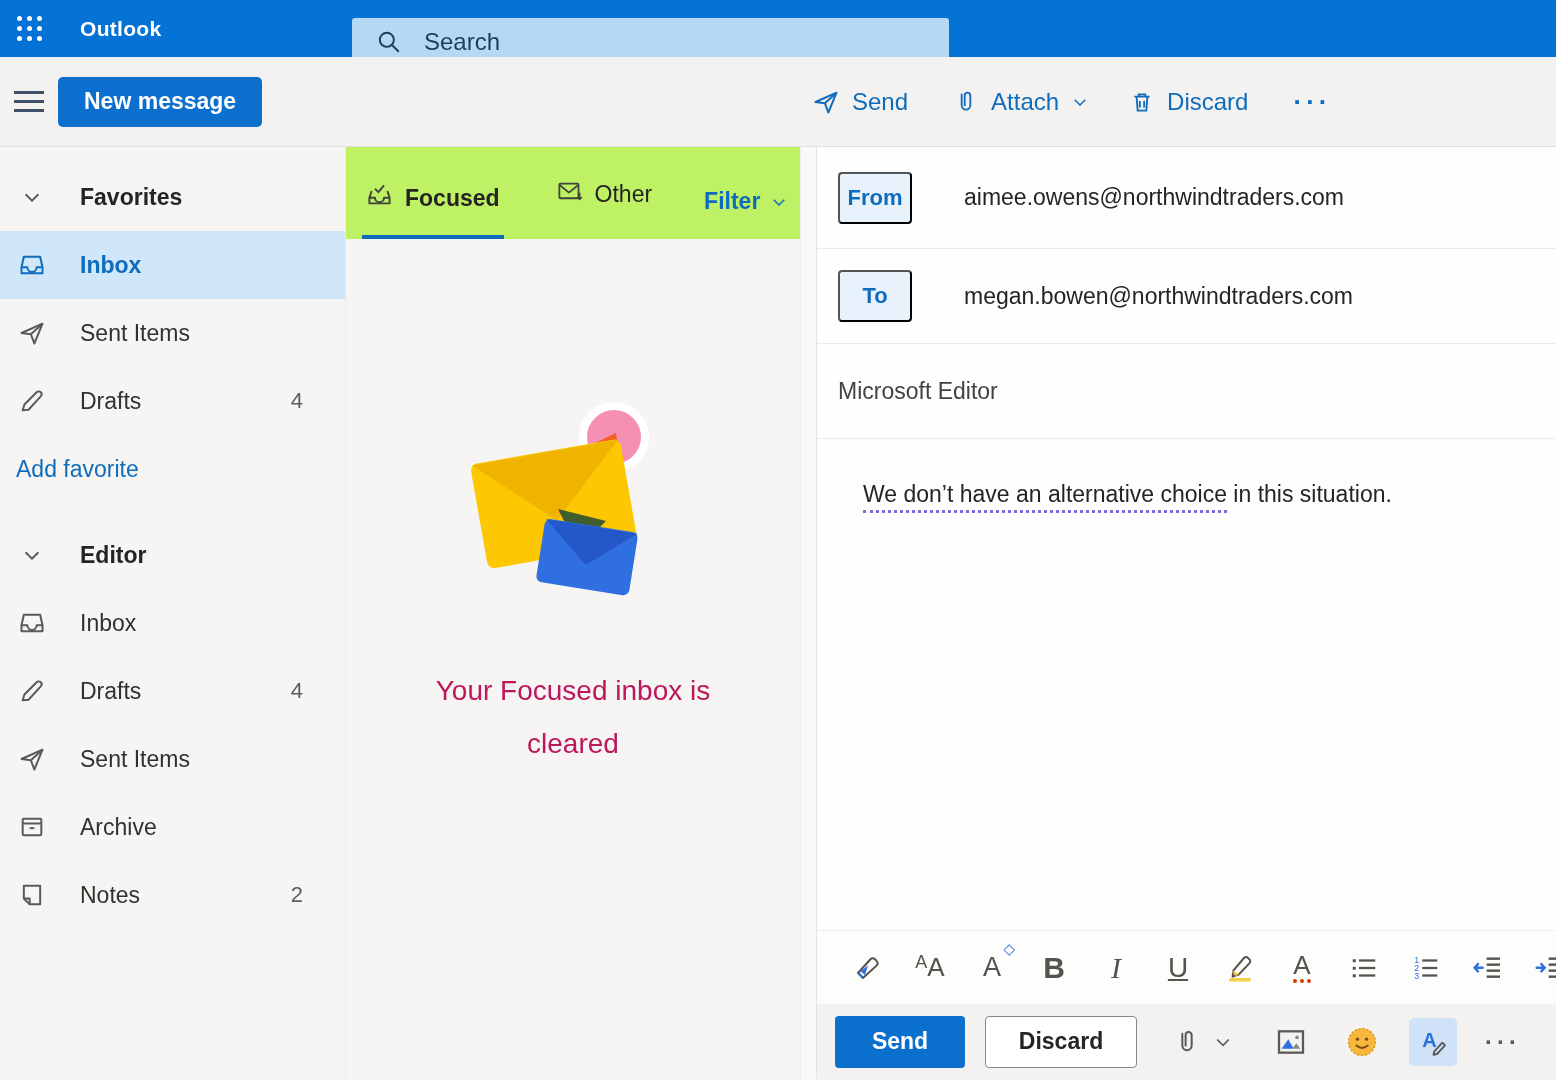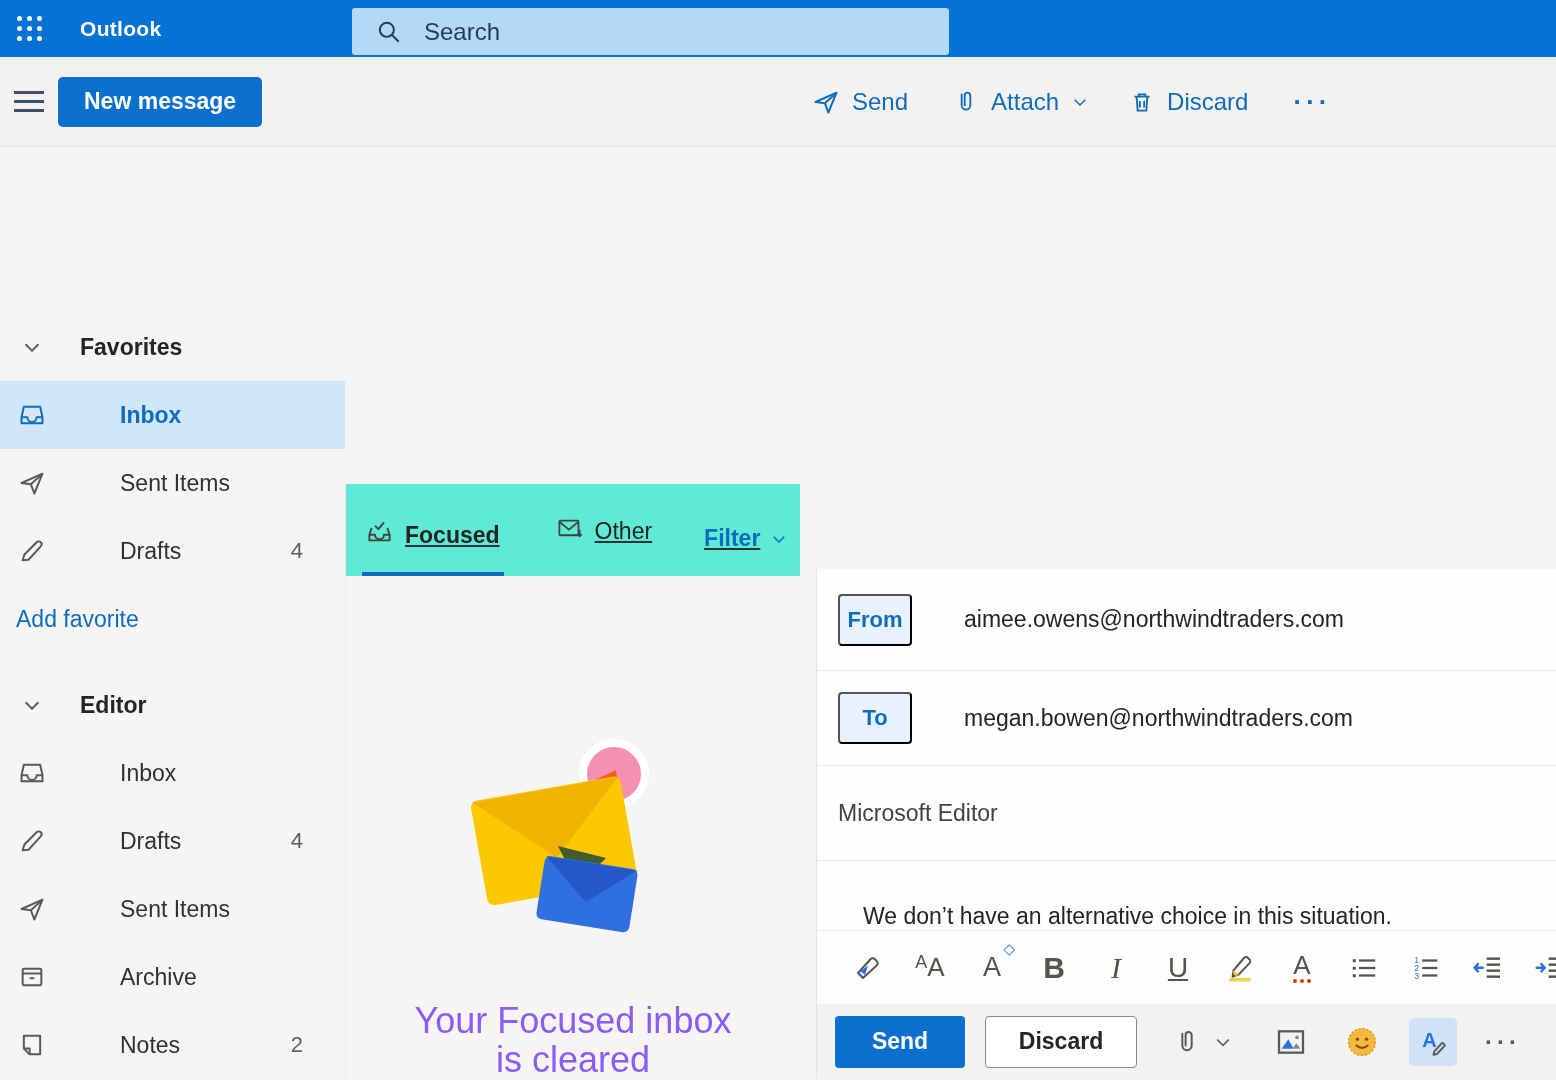--- a/index.html
+++ b/index.html
@@ -5,63 +5,63 @@
   * { margin:0; padding:0; box-sizing:border-box; }
   html,body { width:1556px; height:1080px; overflow:hidden; }
   body { font-family:"Liberation Sans", sans-serif; background:#f6f5f3; color:#33312f; }
 
   
   .topbar { position:relative; height:57px; background:#0573d6; display:flex; align-items:center; }
   .waffle { width:58px; height:57px; display:flex; align-items:center; justify-content:center; cursor:pointer; }
   .waffle-grid { display:grid; grid-template-columns:repeat(3,5px); grid-gap:5px; }
   .waffle-grid span { width:5px; height:5px; background:#fff; border-radius:50%; }
   .brand { color:#fff; font-size:21px; font-weight:bold; margin-left:22px; letter-spacing:0.3px; }
-  .searchbox { position:absolute; left:352px; top:8px; width:597px; height:47px; background:#b5d8f4; border-radius:3px; display:flex; align-items:center; }
+  .searchbox { position:absolute; left:352px; top:18px; width:597px; height:47px; background:#b5d8f4; border-radius:3px; display:flex; align-items:center; }
   .searchbox svg { margin-left:24px; flex:none; }
   .searchbox input { border:none; outline:none; background:transparent; font-size:24px; color:#1d3a5f; margin-left:22px; width:460px; font-family:"Liberation Sans", sans-serif; }
   .searchbox input::placeholder { color:#1e3c5f; opacity:1; }
 
   
   .cmdbar { position:relative; height:90px; background:#f3f2f1; border-bottom:1px solid #e3e1df; display:flex; align-items:center; }
   .hamburger { width:58px; height:90px; display:flex; flex-direction:column; align-items:center; justify-content:center; gap:6px; cursor:pointer; }
   .hamburger span { width:30px; height:3px; background:#3e5168; }
   .newmsg { height:50px; padding:0 26px; background:#0b6fce; color:#fff; border:none; border-radius:5px; font-size:23px; font-weight:bold; font-family:"Liberation Sans", sans-serif; cursor:pointer; }
   .cmd-right { position:absolute; left:812px; top:0; height:90px; display:flex; align-items:center; color:#0f6cbd; font-size:24px; }
   .cmd-item { display:flex; align-items:center; gap:12px; cursor:pointer; }
   .cmd-gap { width:45px; }
   .cmd-dots { font-size:26px; letter-spacing:4px; font-weight:bold; cursor:pointer; }
 
   
-  .main { display:flex; height:932px;align-items:flex-end; }
+  .main { display:flex; height:932px; }
 
   
   .sidebar { width:345px; background:#f6f5f3; padding-top:16px; flex:none; }
   .sec-head { height:68px; display:flex; align-items:center; cursor:pointer; }
   .sec-head .chev { width:64px; display:flex; justify-content:center; color:#5b5957; }
   .sec-head .sec-label { font-size:23px; font-weight:bold; color:#252423; margin-left:16px; }
-  .side-item { height:68px; display:flex; align-items:center; position:relative; cursor:pointer;gap:40px; }
+  .side-item { height:68px; display:flex; align-items:center; position:relative; cursor:pointer; }
   .side-item .s-icon { width:64px; display:flex; justify-content:center; color:#5b5957; flex:none; }
   .side-item .s-label { font-size:23px; margin-left:16px; color:#33312f; }
   .side-item .s-count { position:absolute; right:42px; font-size:22px; color:#605e5c; }
   .side-item.selected { background:#cfe7f8; }
   .side-item.selected .s-label { color:#0f6cbd; font-weight:bold; }
   .side-item.selected .s-icon { color:#0f6cbd; }
   .side-item.linkish .s-label { color:#0f6cbd; }
   .sec-spacer { height:18px; }
 
   
   .middle { width:455px; background:#f6f5f4; border-left:1px solid #edebe9; flex:none; display:flex; flex-direction:column; }
-  .tabs-row { height:92px; background:#5eead4; display:flex; align-items:flex-end; padding:0 0 0 16px; flex:none;text-decoration:underline; }
+  .tabs-row { height:92px; background:#bef264; display:flex; align-items:flex-end; padding:0 0 0 16px; flex:none; }
   .tab { display:flex; align-items:center; gap:12px; font-size:23px; color:#252423; padding:0 4px 24px 4px; margin-right:48px; border-bottom:4px solid transparent; cursor:pointer; }
   .tab.active { font-weight:bold; border-bottom-color:#0f6cbd; padding-bottom:20px; }
   .tab .t-icon { color:#44423f; }
   .filter { margin-left:auto; margin-right:40px; display:flex; align-items:center; gap:10px; color:#0f6cbd; font-size:23px; font-weight:bold; padding-bottom:24px; cursor:pointer; }
   .empty-zone { flex:1; display:flex; flex-direction:column; align-items:center; }
   .empty-zone svg.illus { margin-top:150px; }
-  .empty-text { margin-top:60px; width:320px; text-align:center; font-size:36px; line-height:39px; color:#8b5cf6; }
+  .empty-text { margin-top:60px; width:320px; text-align:center; font-size:28px; line-height:53px; color:#be185d; }
 
   
   .pane-gap { width:16px; background:#faf9f8; border-left:1px solid #efedeb; flex:none; }
 
   
   .compose { flex:1; background:#fefefe; border-left:1px solid #e6e4e2; display:flex; flex-direction:column; }
   .c-row { display:flex; align-items:center; border-bottom:1px solid #eceae8; padding-left:21px; flex:none; }
   .row-from { height:102px; }
   .row-to { height:95px; }
   .row-subj { height:95px; font-size:23px; color:#44423f; }

